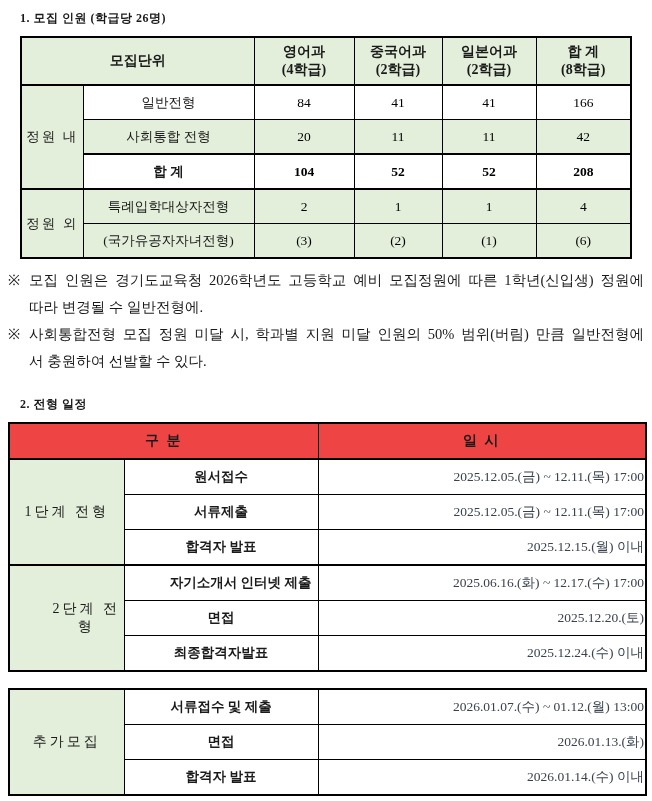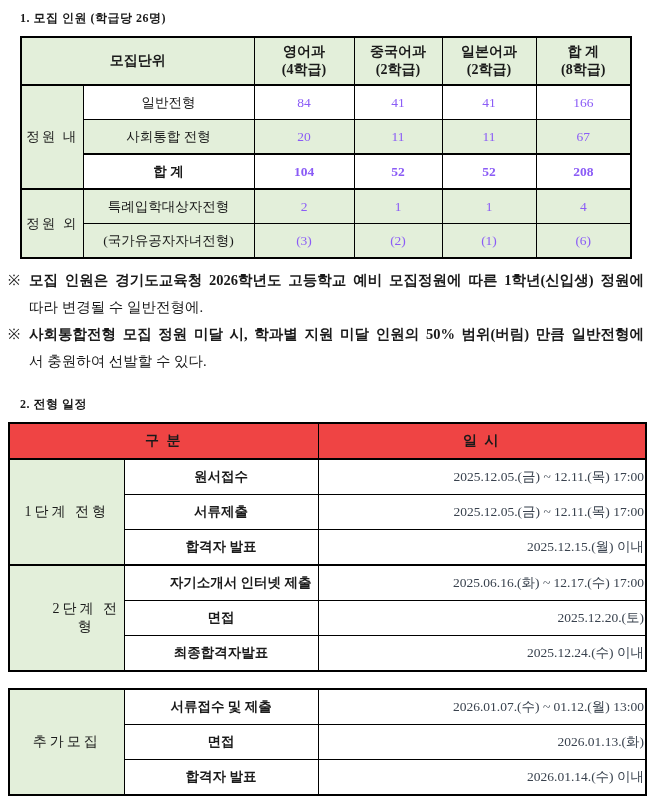--- a/index.html
+++ b/index.html
@@ -15,21 +15,21 @@
   table{border-collapse:collapse;table-layout:fixed;}
   td{border:1px solid #000;text-align:center;vertical-align:middle;
      font-size:13.5px;overflow:hidden;}
   .t1{width:610px;margin:9px 0 0 20px;border:2px solid #000;}
   .t1 td{height:31px;}
   .t1 tr.h td{
     height:44px;font-weight:bold;background:#e3efda;
     border-bottom:2px solid #000;white-space:pre-line;line-height:1.3;font-size:14px;
   }
   .bg-g{background:#e3efda;}
-  .num{color:#8b5cf6;}
+  .num{color:#000000;}
   .t1 tr.sum td{border-top:2px solid #000;font-weight:bold;}
   .t1 tr.secb td{border-top:2px solid #000;}
   .grp-label{letter-spacing:2px;}
   
   .t2{width:637px;margin:9px 0 0 8px;border:2px solid #000;}
   .t2 td{height:32px;}
   .t2 tr.h td{
     font-weight:bold;background:#ef4444;border-bottom:2px solid #000;
     font-size:14px;letter-spacing:2px;
   }
@@ -37,21 +37,21 @@
   .t2 .item{font-weight:bold;}
   .t2 .date{text-align:right;padding-left:14px;color:#39424e;}
   .t2 tr.secb td{border-top:2px solid #000;padding-left:40px;}
   .t3{margin-top:16px;}
   
   .note{display:flex;margin:0 0 0 8px;width:636px;
         font-size:14.5px;line-height:27px;}
   .note-first{margin-top:8px;}
   .note .mk{flex:0 0 21px;}
   .note .nbody{flex:1;}
-  .nline.j{text-align:justify;text-align-last:justify;font-weight:bold;}
+  .nline.j{text-align:justify;text-align-last:justify;}
   .title2{margin-top:21px;}
 </style>
 </head>
 <body>
 
 <div class="sec-title">1. 모집 인원 (학급당 26명)</div>
 
 <table class="t1">
   <colgroup>
     <col style="width:62px">
@@ -79,21 +79,21 @@
     <td class="num">84</td>
     <td class="num">41</td>
     <td class="num">41</td>
     <td class="num">166</td>
   </tr>
   <tr>
     <td class="bg-g">사회통합 전형</td>
     <td class="bg-g num">20</td>
     <td class="bg-g num">11</td>
     <td class="bg-g num">11</td>
-    <td class="bg-g num">67</td>
+    <td class="bg-g num">42</td>
   </tr>
   <tr class="sum">
     <td>합 계</td>
     <td class="num">104</td>
     <td class="num">52</td>
     <td class="num">52</td>
     <td class="num">208</td>
   </tr>
   <tr class="secb">
     <td rowspan="2" class="bg-g grp-label">정원 외</td>

